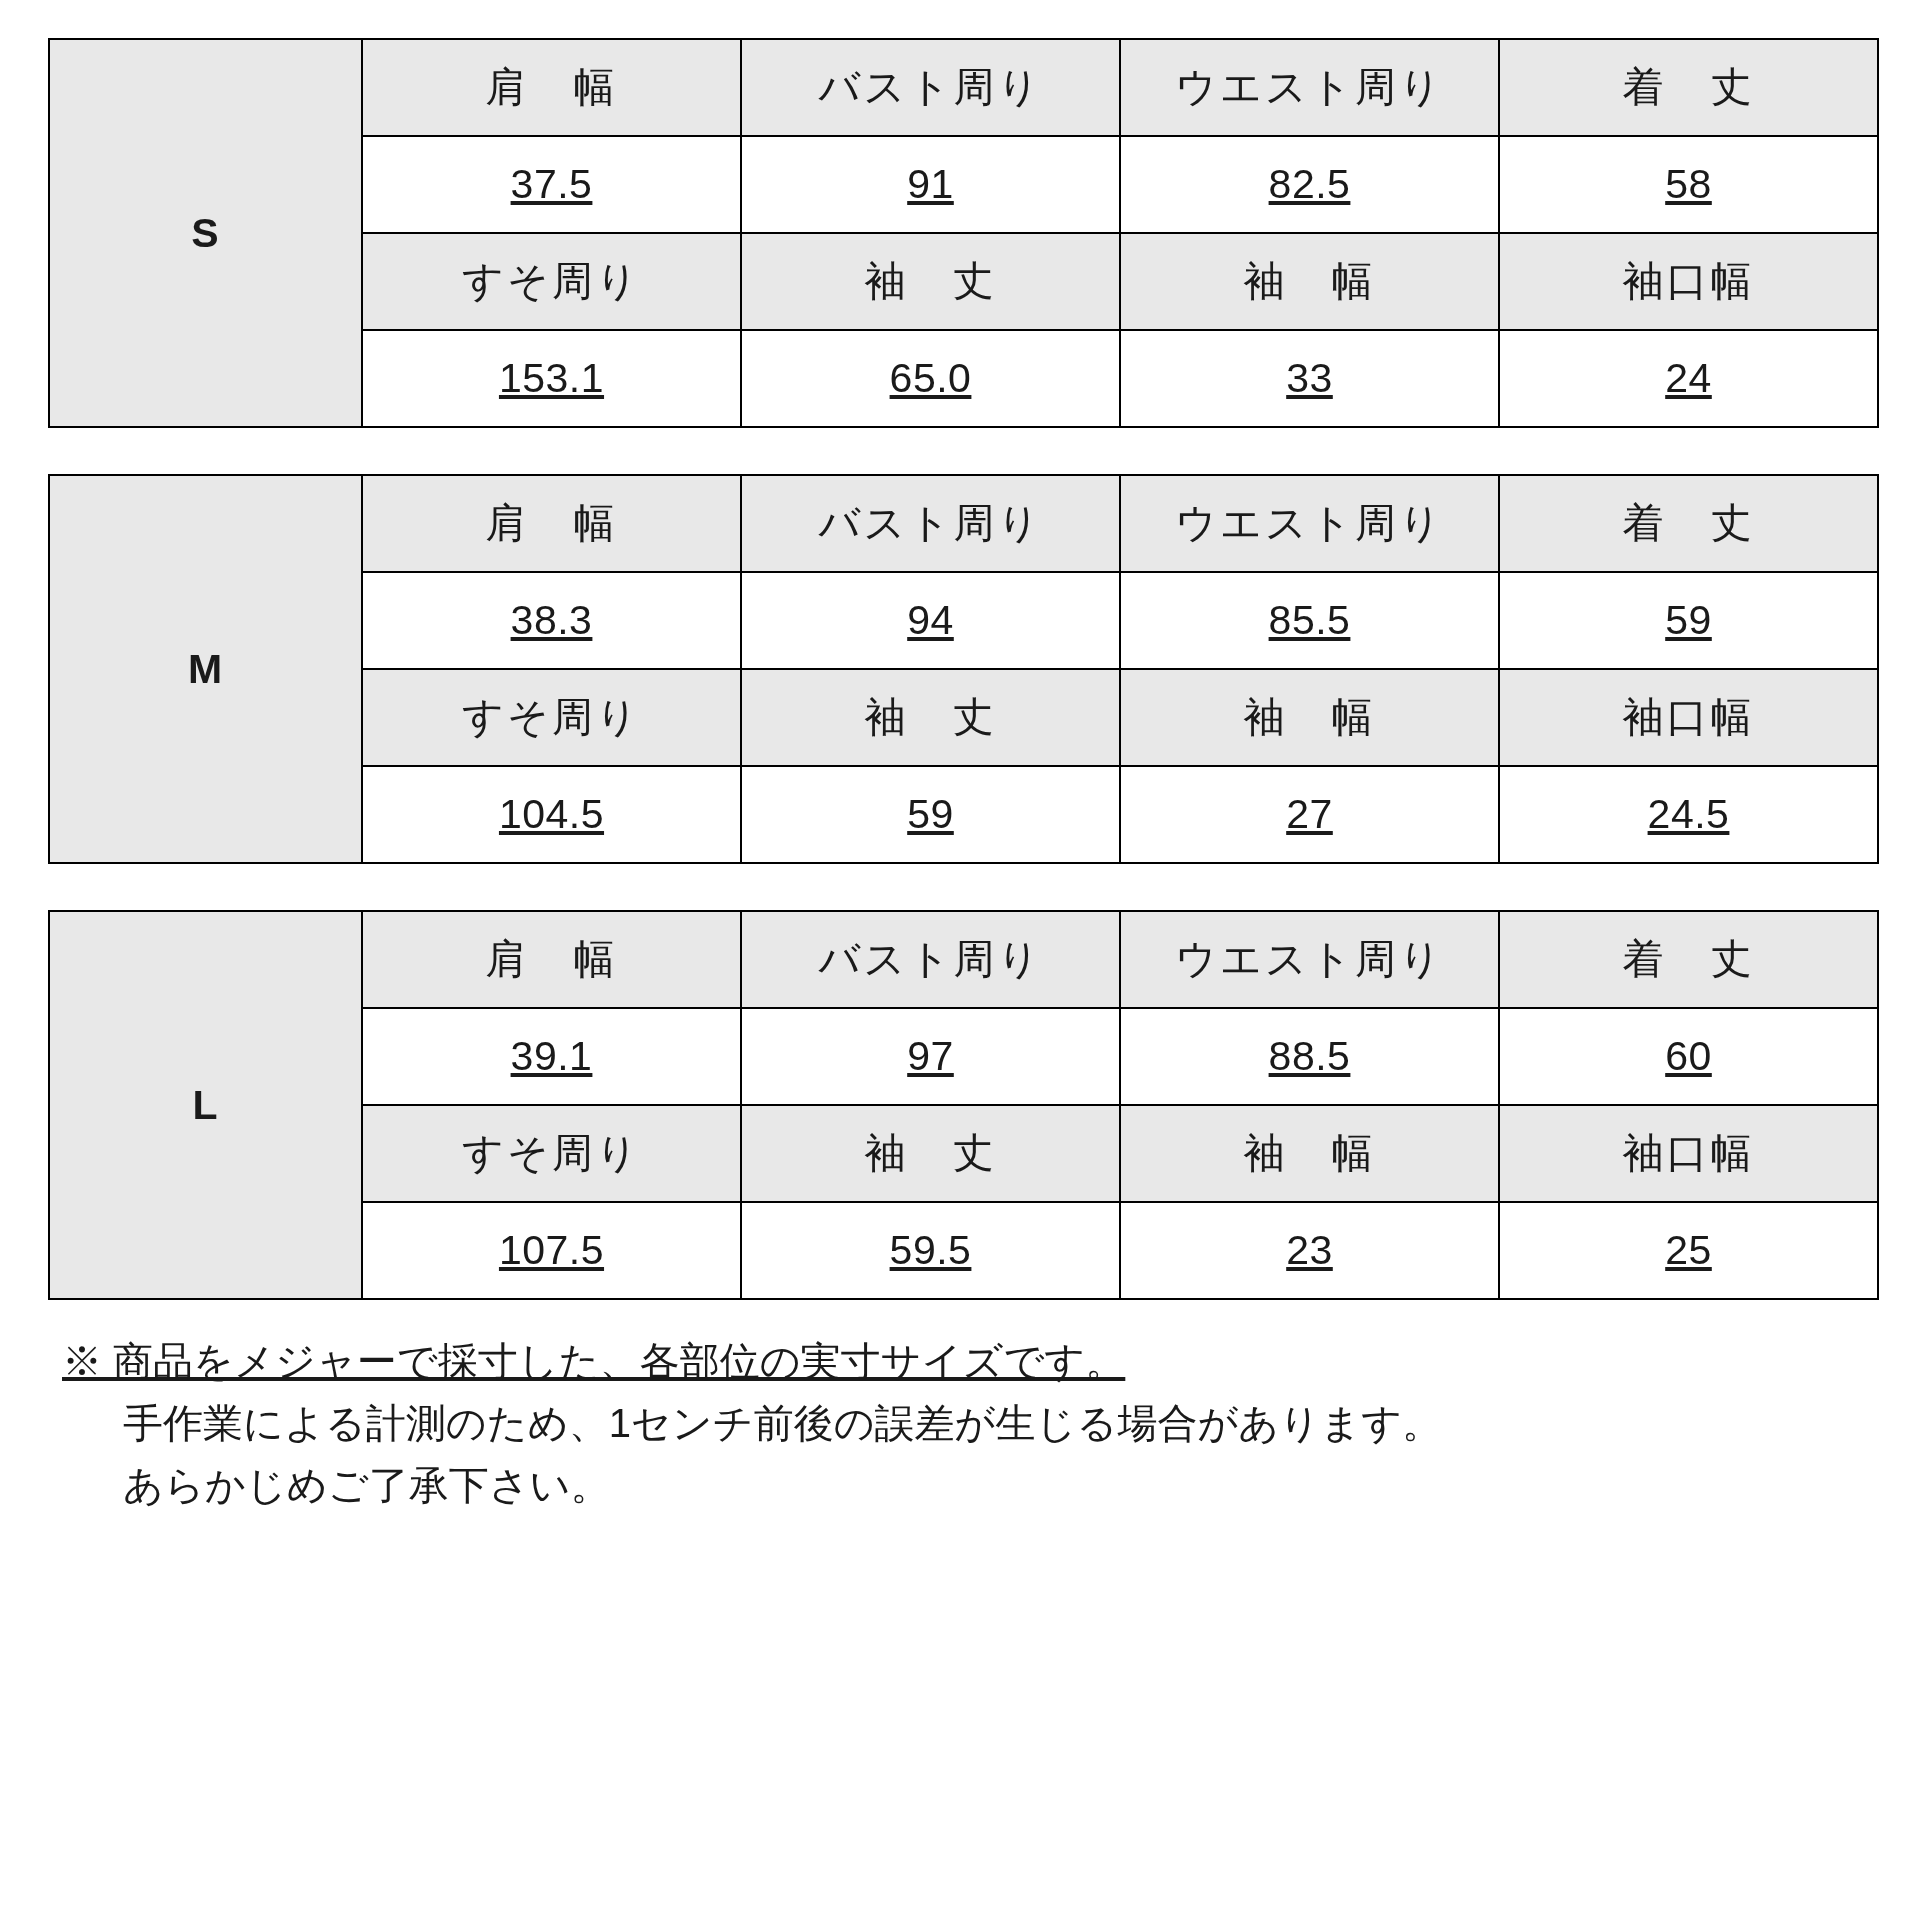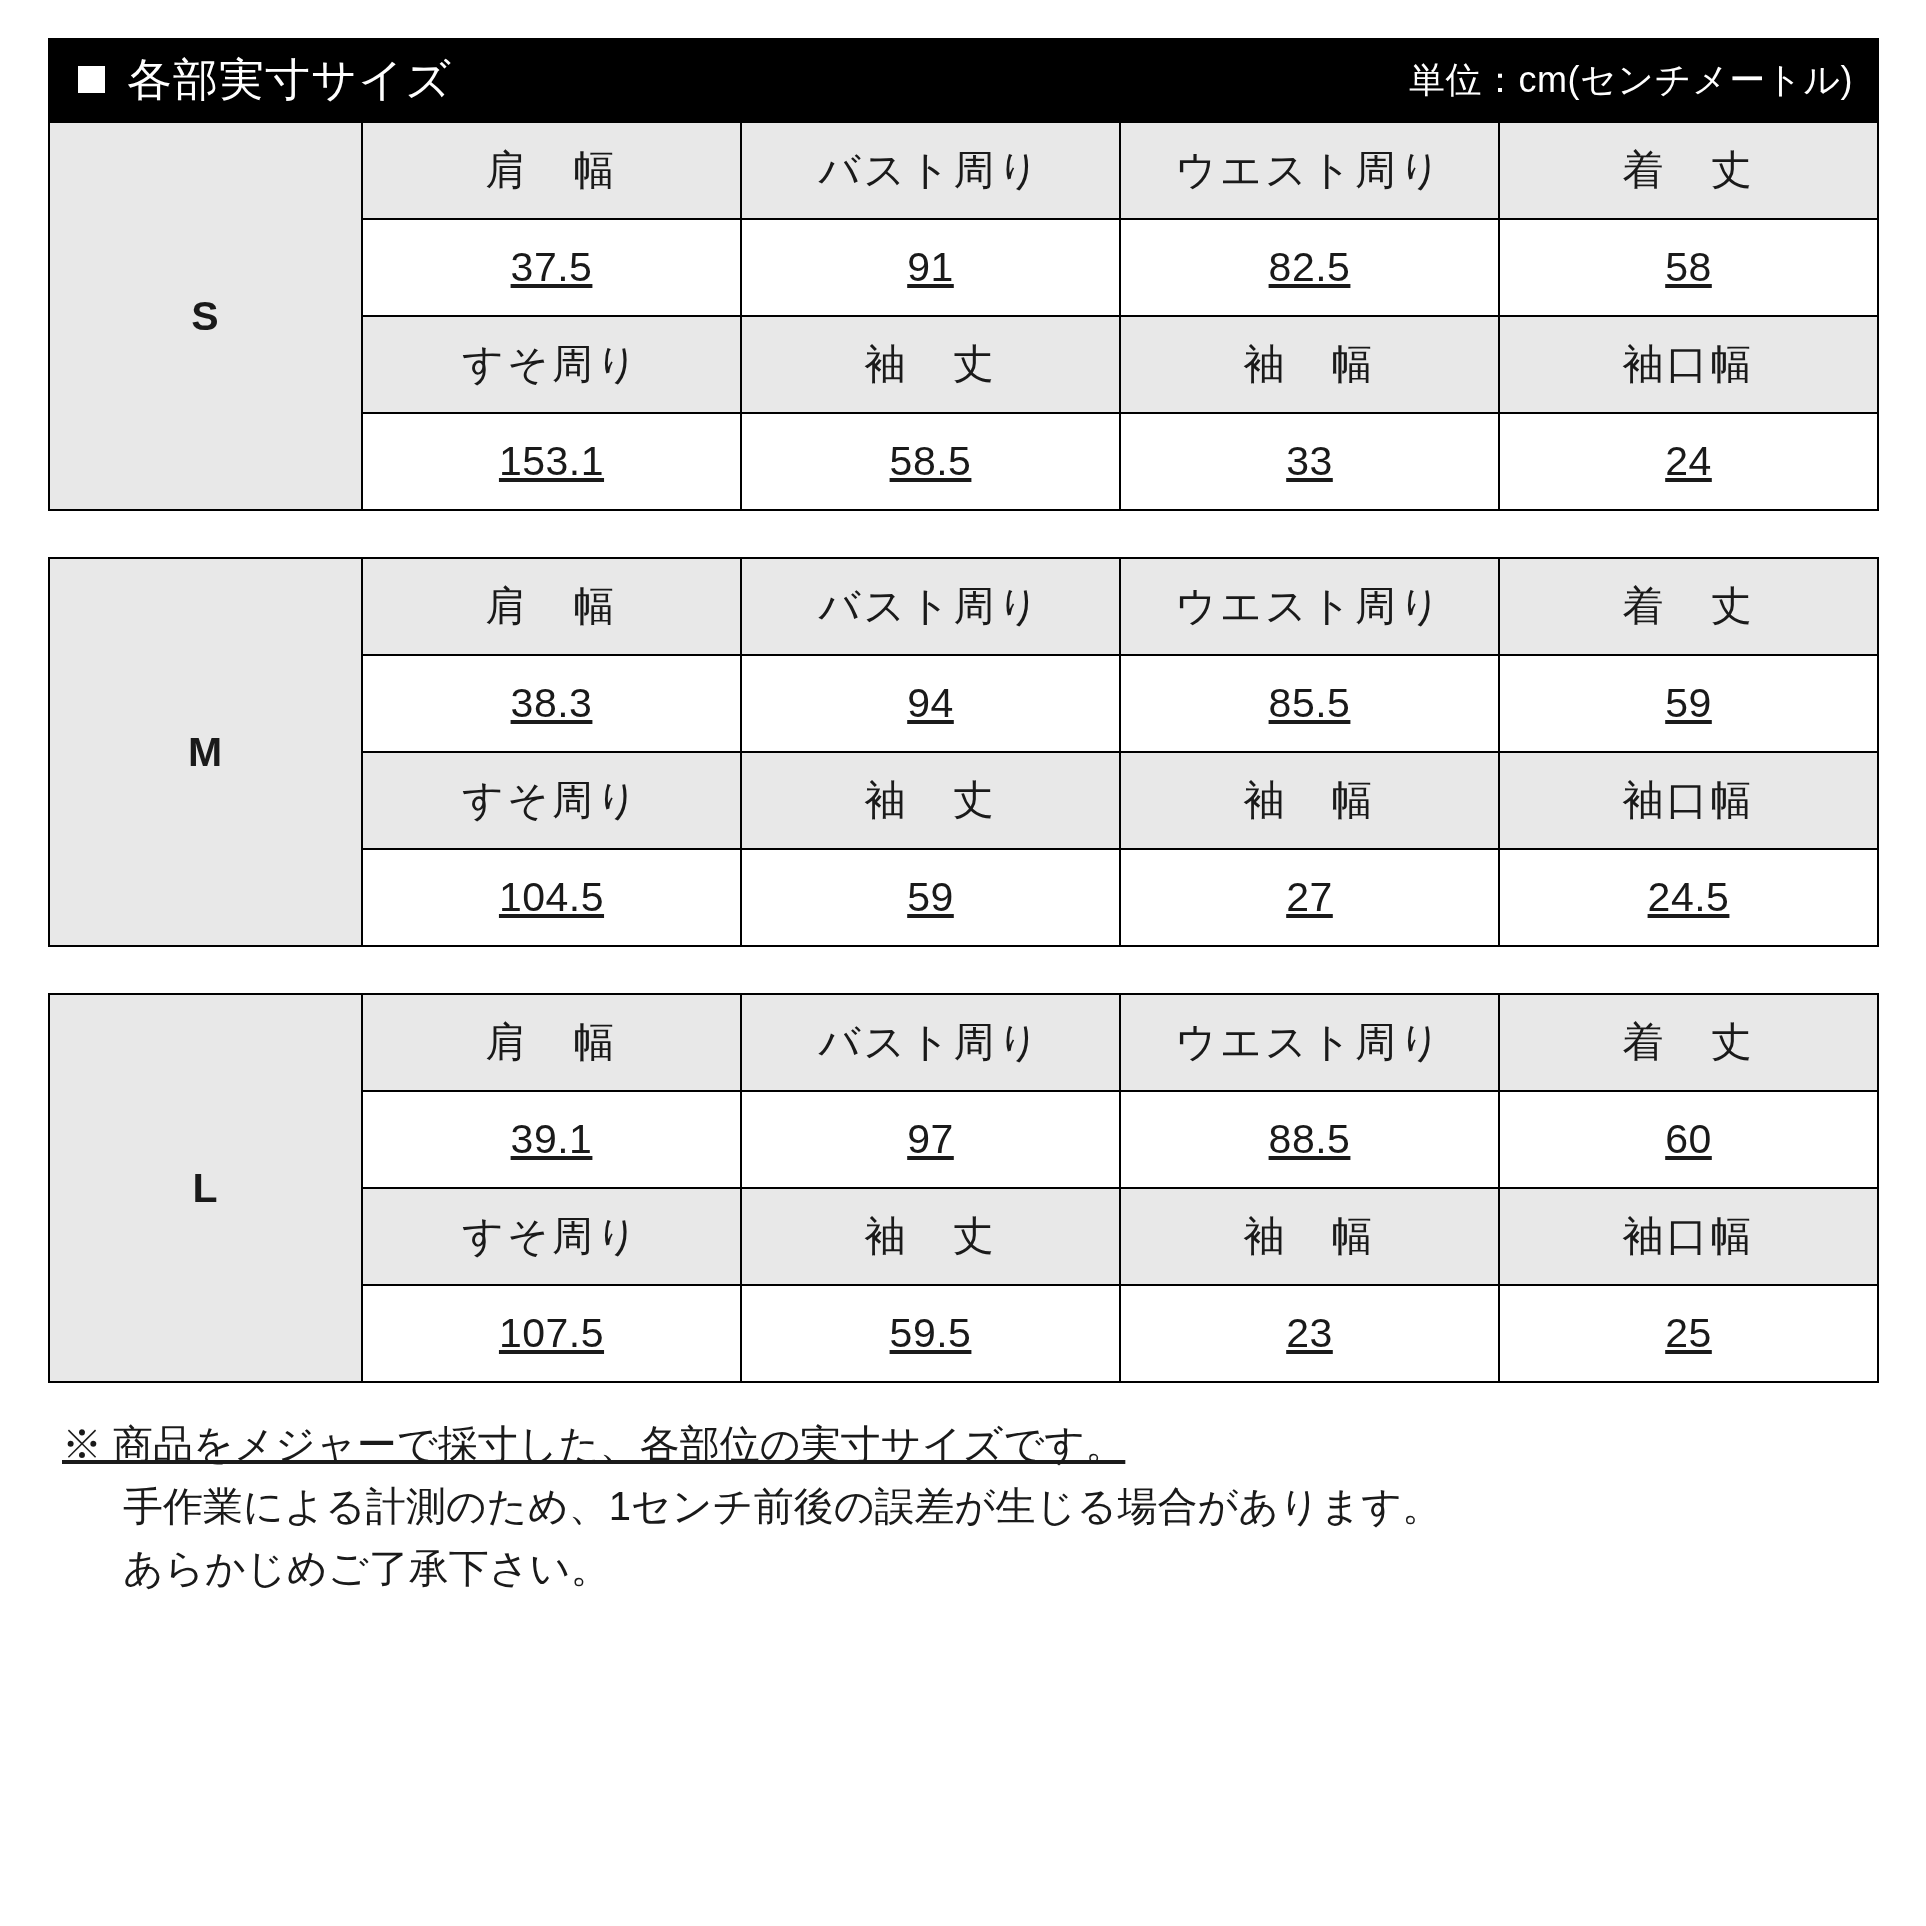--- a/index.html
+++ b/index.html
@@ -112,27 +112,20 @@
   }
   .note-line.indent {
     padding-left: 61px;
   }
 </style>
 </head>
 <body>
 
 <div class="page">
 
-  <div class="header-bar">
-    <div class="header-left">
-      <span class="sq-marker"></span>
-      <span class="header-title">各部実寸サイズ</span>
-    </div>
-    <span class="header-unit">単位：cm(センチメートル)</span>
-  </div>
 
   <table class="size-table">
     <colgroup>
         <col class="c-label">
         <col>
         <col>
         <col>
         <col>
       </colgroup>
     <tbody>
@@ -150,21 +143,21 @@
         <td class="val-cell">58</td>
       </tr>
       <tr>
         <td class="head-cell">すそ周り</td>
         <td class="head-cell">袖　丈</td>
         <td class="head-cell">袖　幅</td>
         <td class="head-cell">袖口幅</td>
       </tr>
       <tr>
         <td class="val-cell">153.1</td>
-        <td class="val-cell">58.5</td>
+        <td class="val-cell">65.0</td>
         <td class="val-cell">33</td>
         <td class="val-cell">24</td>
       </tr>
     </tbody>
   </table>
 
   <table class="size-table">
     <colgroup>
         <col class="c-label">
         <col>

